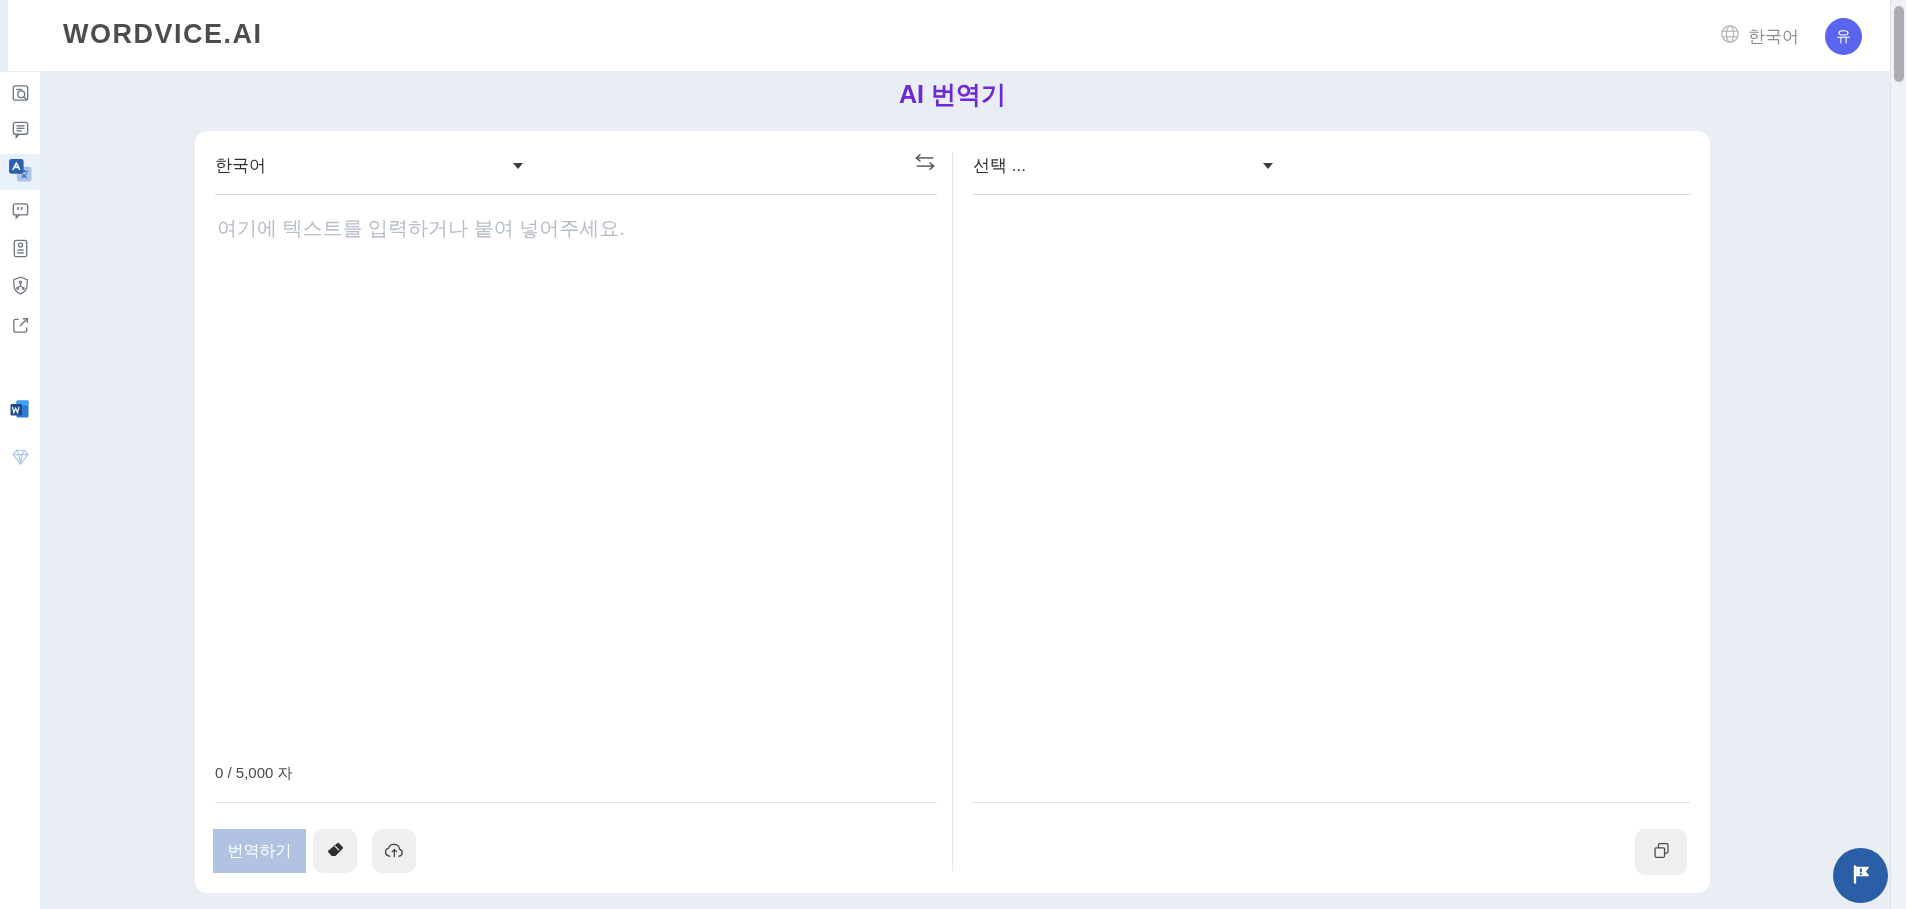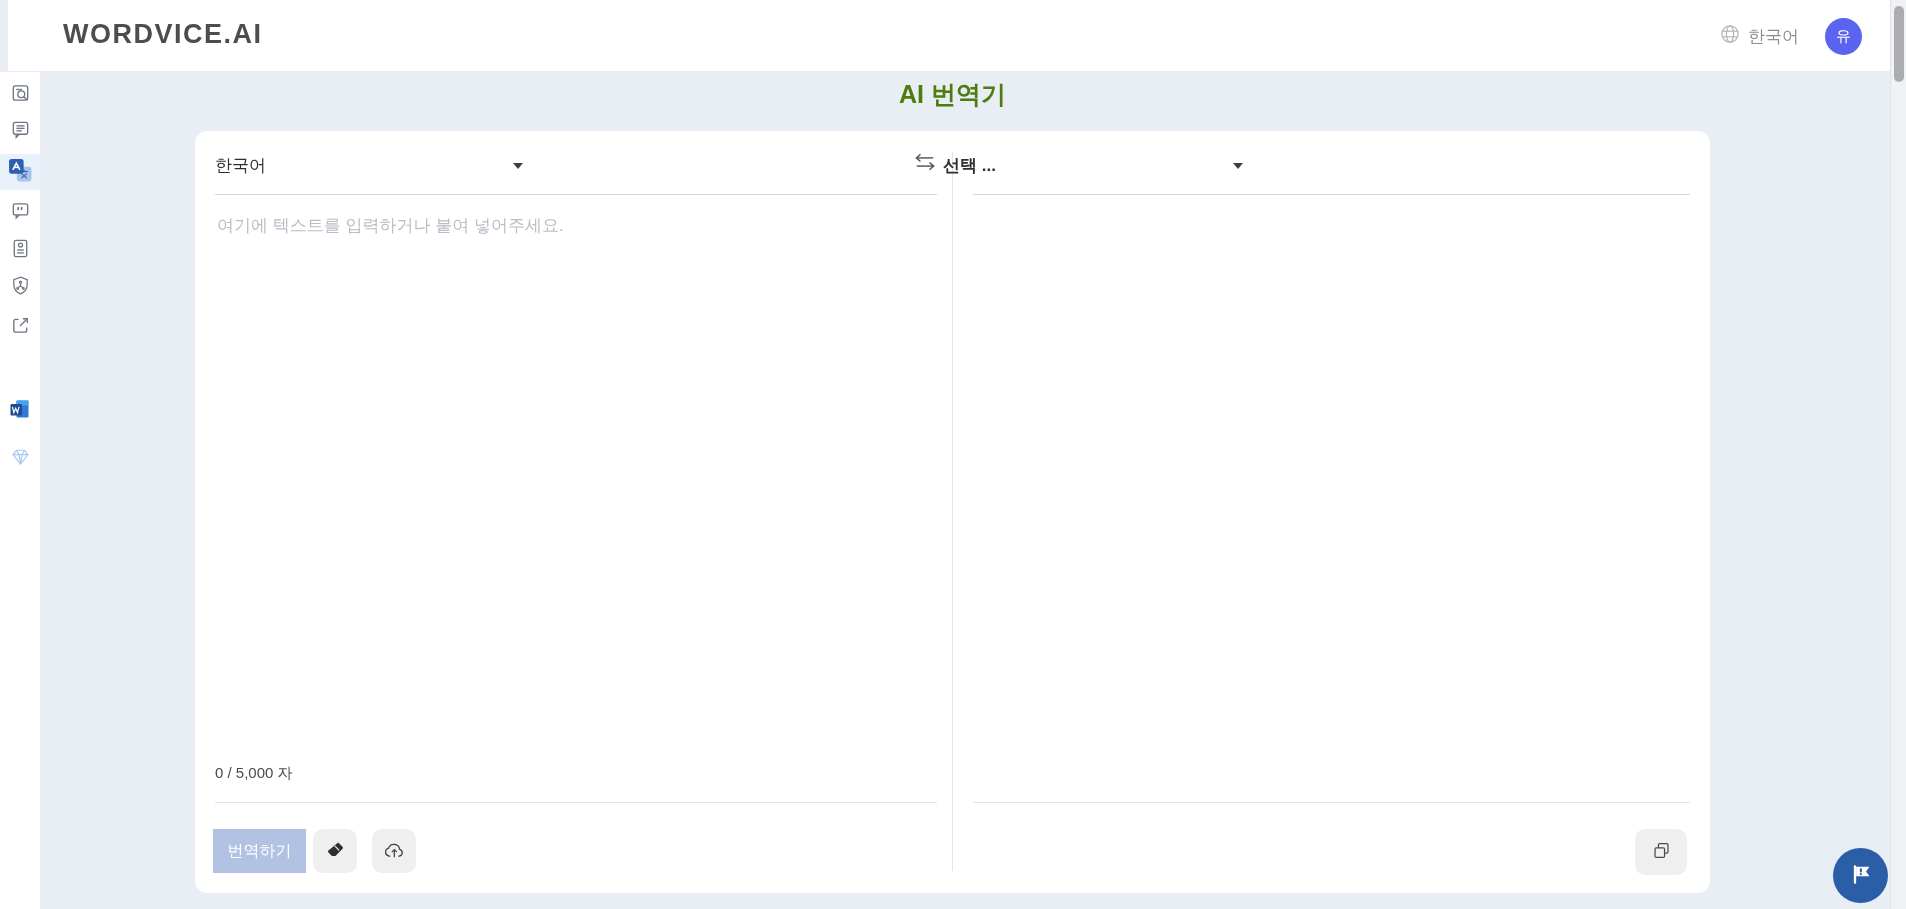--- a/index.html
+++ b/index.html
@@ -39,54 +39,54 @@
   }
   .side-item {
     position:absolute; left:0; width:40px; height:36px;
     display:flex; align-items:center; justify-content:center; cursor:pointer;
   }
   .side-item.active { background:#e9f1fb; }
 
   
   .page-title {
     position:absolute; top:78px; left:195px; width:1515px;
-    text-align:center; font-size:25px; font-weight:bold; color:#4d7c0f;
+    text-align:center; font-size:25px; font-weight:bold; color:#6d28d9;
   }
   .card {
     position:absolute; left:195px; top:131px; width:1515px; height:762px;
     background:#ffffff; border-radius:12px;
   }
   .v-divider { position:absolute; left:757px; top:21px; width:1px; height:719px; background:#e5e5e5; }
 
   .lang-select {
     position:absolute; top:16px; height:36px;
     display:flex; align-items:center; justify-content:space-between;
     font-size:17px; color:#2f2f2f; cursor:pointer;
   }
   .lang-select.src { left:20px;  width:308px; }
-  .lang-select.tgt { left:748px; width:300px;font-weight:bold; }
+  .lang-select.tgt { left:778px; width:300px; }
   .caret {
     width:0; height:0;
     border-left:5.5px solid transparent; border-right:5.5px solid transparent;
     border-top:6.5px solid #3d3d3d; margin-top:2px;
   }
   .select-underline { position:absolute; top:63px; height:1px; background:#d4d7dc; }
   .select-underline.src { left:20px;  width:722px; }
   .select-underline.tgt { left:778px; width:717px; }
 
   .swap-btn {
     position:absolute; left:714px; top:19px; width:32px; height:28px;
     display:flex; align-items:center; justify-content:center; cursor:pointer;
   }
 
   .source-textarea {
     position:absolute; left:20px; top:76px; width:722px; height:550px;
     border:none; outline:none; resize:none;
     font-family:"Liberation Sans", sans-serif;
-    font-size:17px; line-height:1.55; color:#3b82f6; padding:6px 2px;
+    font-size:20px; line-height:1.55; color:#3b82f6; padding:6px 2px;
     background:transparent;
   }
   .source-textarea::placeholder { color:#b7bdc7; opacity:1; }
 
   .char-counter {
     position:absolute; left:20px; top:633px; width:722px;
     text-align:left; font-size:15px; color:#4a4a4a;
   }
   .h-line { position:absolute; top:671px; height:1px; background:#e2e2e2; }
   .h-line.src { left:20px;  width:722px; }

